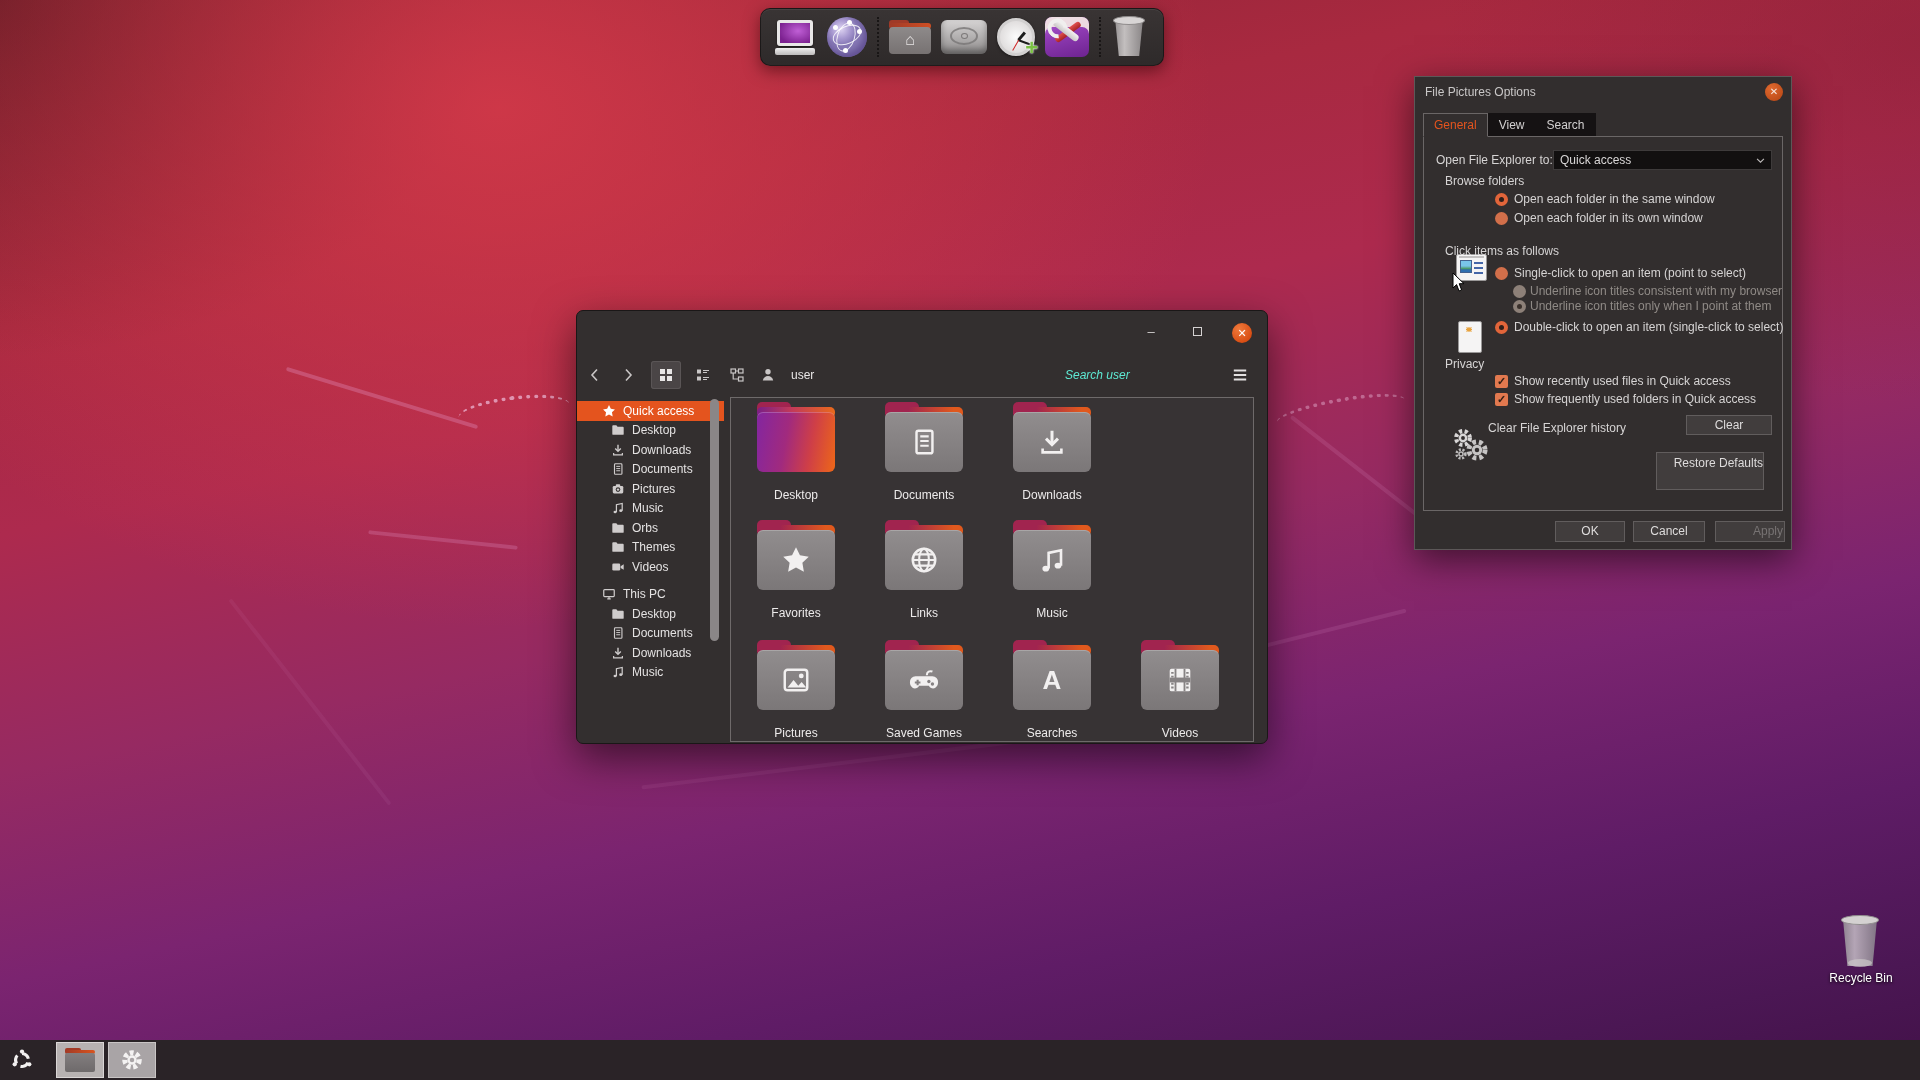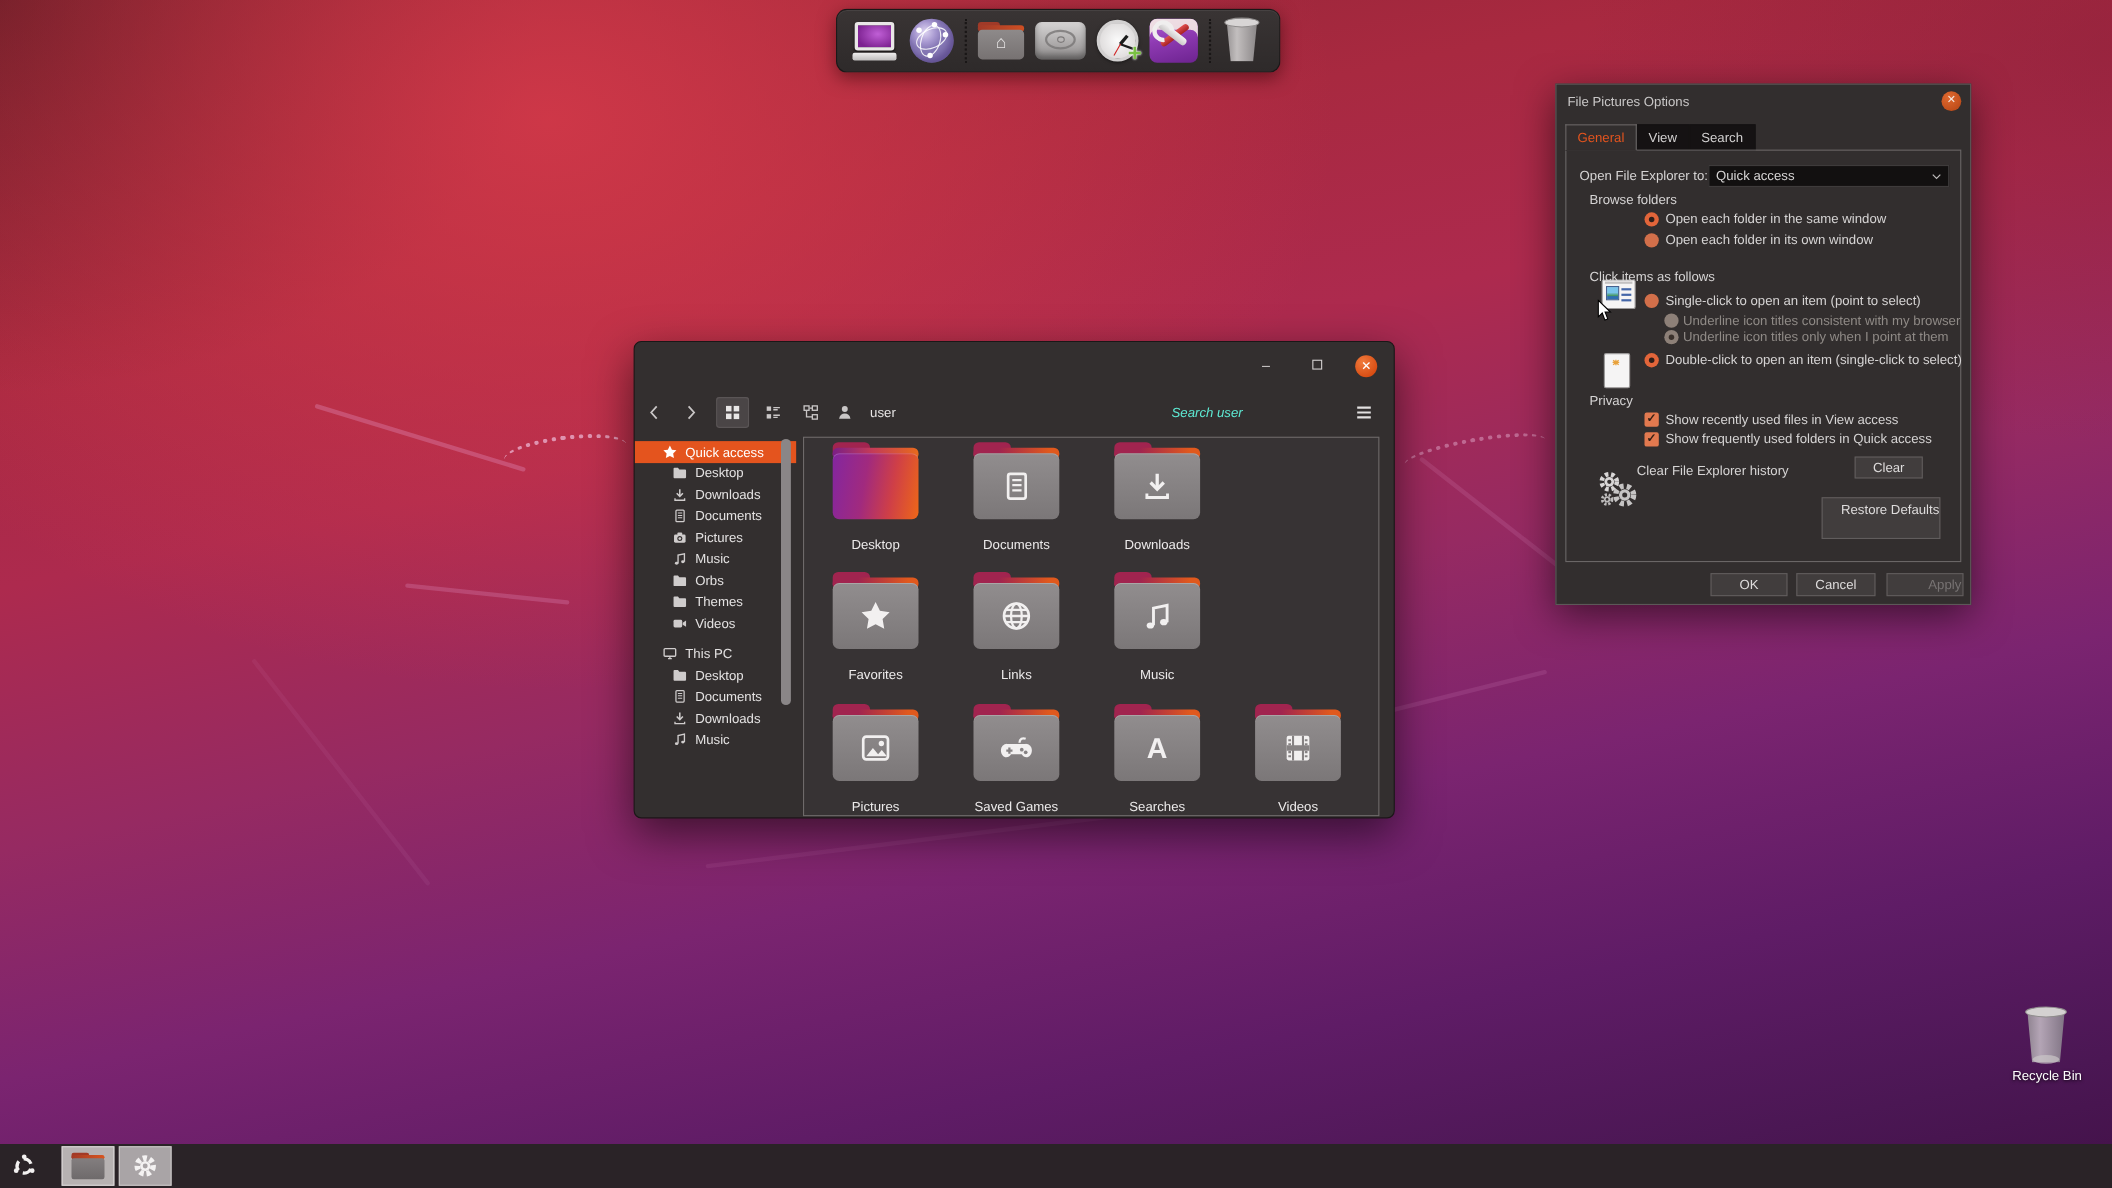--- a/index.html
+++ b/index.html
@@ -563,27 +563,27 @@
             <circle cx="8" cy="8" r="1.4" fill="#322e2e"></circle>
           </svg>
         <svg viewBox="0 0 16 16" style="left:2px;top:20px;width:14px;height:14px;color:#bdbbbb;">
             <circle cx="8" cy="8" r="5" fill="none" stroke="currentColor" stroke-width="3" stroke-dasharray="2.3 1.8"></circle>
             <circle cx="8" cy="8" r="3.2" fill="currentColor"></circle>
             <circle cx="8" cy="8" r="1.4" fill="#322e2e"></circle>
           </svg>
       </div>
       <div id="privacy-checks">
           <span class="check" style="left: 71px; top: 238px;">✓</span>
-          <span class="dlbl" style="left: 90px; top: 237px;">Show recently used files in View access</span>
+          <span class="dlbl" style="left: 90px; top: 237px;">Show recently used files in Quick access</span>
           <span class="check" style="left: 71px; top: 256px;">✓</span>
           <span class="dlbl" style="left: 90px; top: 255px;">Show frequently used folders in Quick access</span>
         </div>
 
       <div class="dlbl" style="left:64px;top:284px;">Clear File Explorer history</div>
-      <div class="dbtn" style="left:262px;top:278px;width:62px;height:20px;line-height:18px;">Clear</div>
+      <div class="dbtn" style="left:262px;top:278px;width:86px;height:20px;line-height:18px;">Clear</div>
       <div class="dbtn" style="left:232px;top:315px;width:108px;height:38px;line-height:20px;text-align:right;">Restore Defaults</div>
     </div>
     <div class="dbtn" style="left:140px;top:444px;width:70px;height:21px;line-height:19px;">OK</div>
     <div class="dbtn" style="left:218px;top:444px;width:72px;height:21px;line-height:19px;">Cancel</div>
     <div class="dbtn disabled" style="left:300px;top:444px;width:70px;height:21px;line-height:19px;padding-left:36px;">Apply</div>
   </div>
 
   <div class="recycle">
     <div class="rb-can"></div>
     <div class="rb-rim"></div>

